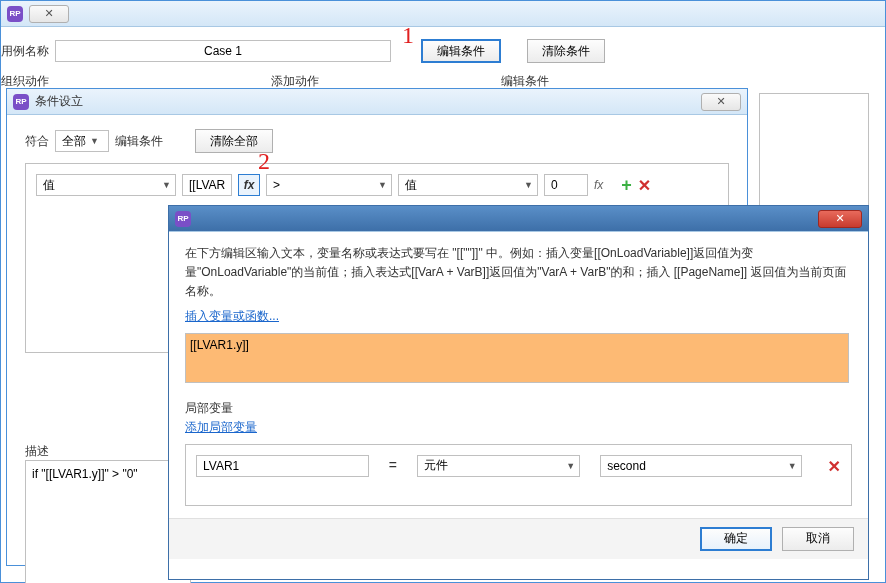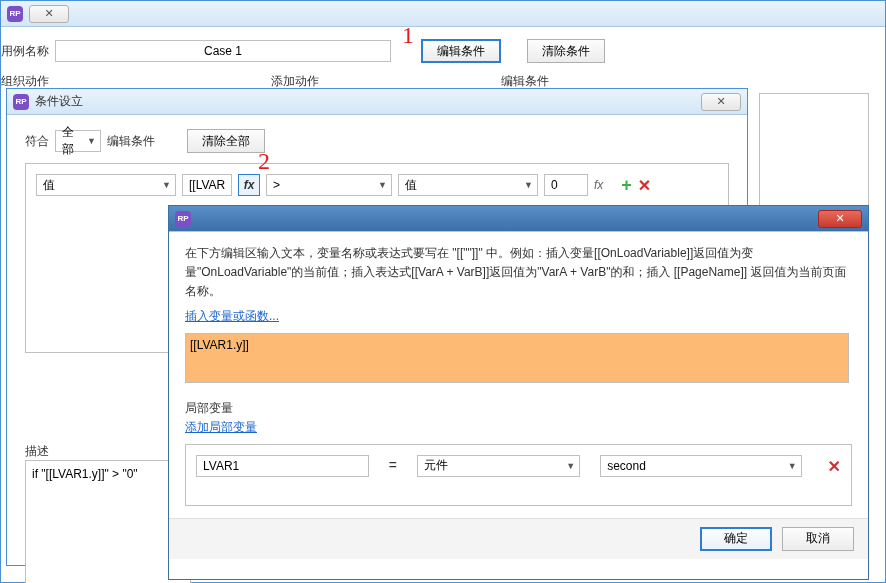--- a/index.html
+++ b/index.html
@@ -87,21 +87,21 @@
 
 <div class="window" id="win2">
   <div class="titlebar">
     <div class="rp-icon">RP</div>
     <div class="titlebar-text">条件设立</div>
     <div class="close-x">✕</div>
   </div>
   <div class="body">
     <div class="row">
       <span class="label">符合</span>
-      <div class="select" style="width:46px">
+      <div class="select" style="width:54px">
         <span>全部</span>
         <span class="arrow">▼</span>
       </div>
       <span class="label">编辑条件</span>
       <span style="width:20px"></span>
       <button class="btn">清除全部</button>
     </div>
 
     <div class="cond-box">
       <div class="cond-row">

